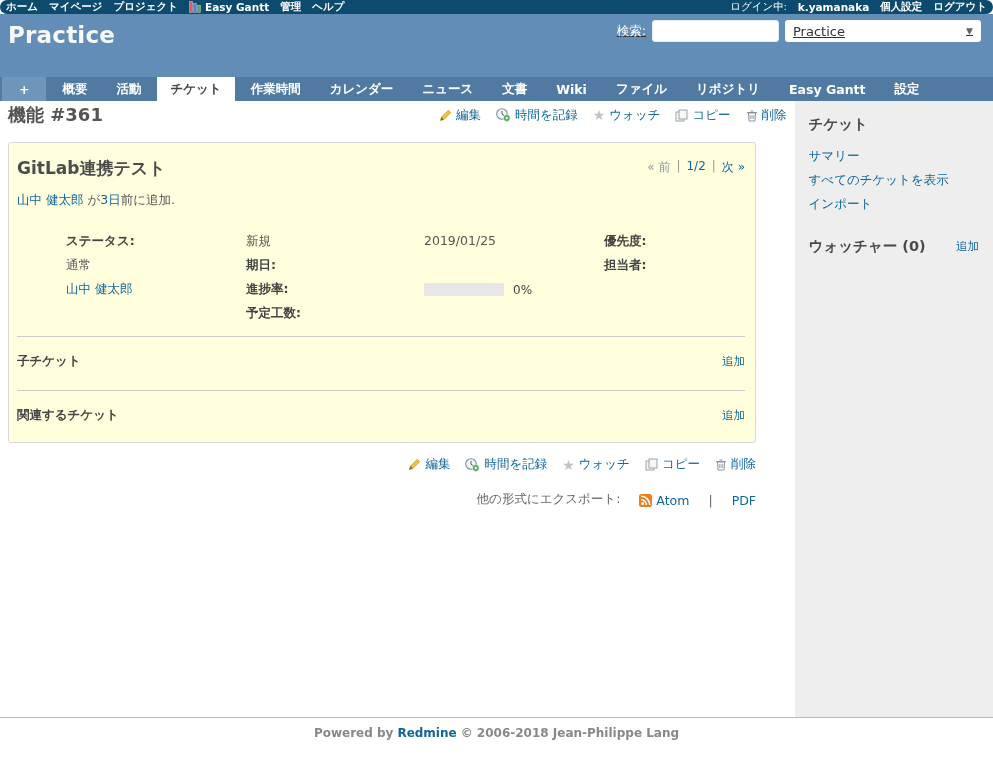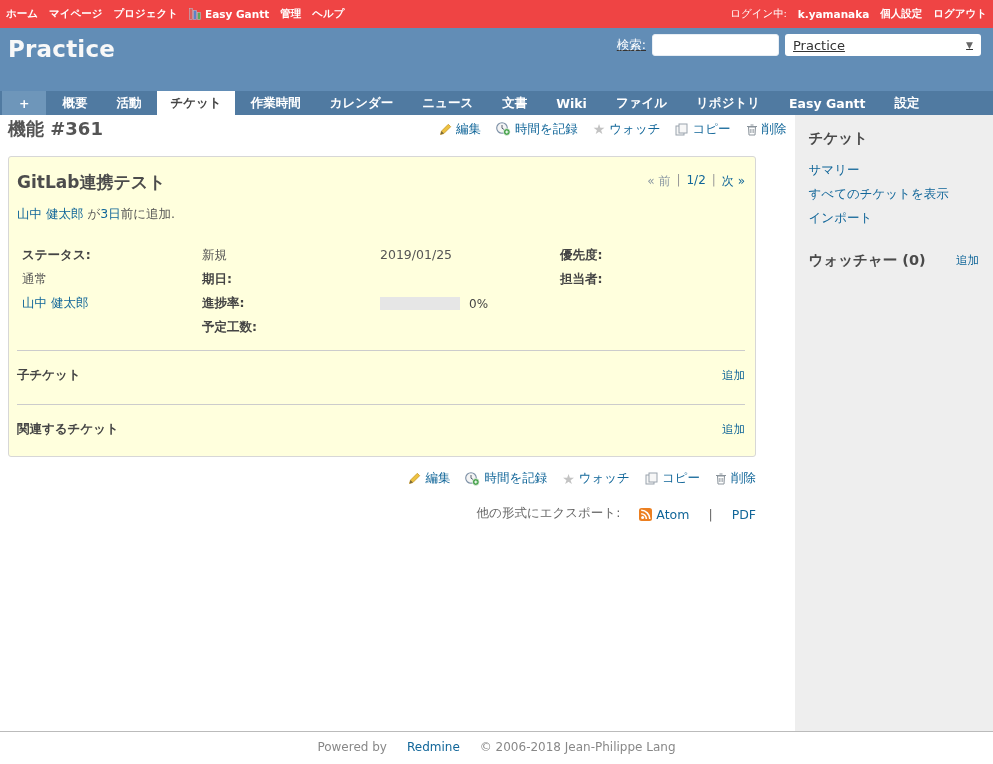--- a/index.html
+++ b/index.html
@@ -8,27 +8,28 @@
     font-family: "DejaVu Sans", "Liberation Sans", sans-serif;
     font-size: 13px;
     color: #333;
     background: #fff;
     overflow: hidden;
   }
   a { text-decoration: none; color: #116699; cursor: pointer; }
 
   
   .top-menu {
-    height: 28px;
-    background: #ef4444;
+    height: 14px;
+    background: #0c4a6e;
     display: flex;
     align-items: center;
     justify-content: space-between;
     padding: 0 6px;
     font-size: 10.5px;
+    border-radius: 9px;
   }
   .top-menu a, .top-menu span { color: #fff; }
   .top-menu .tm-left, .top-menu .tm-right { display: flex; align-items: center; gap: 11px; }
   .top-menu a { font-weight: bold; }
   .top-menu .login-label { font-weight: normal; font-family: Liberation Serif, serif; }
   .top-menu .user-name { font-weight: bold; }
   .tm-gantt { display: flex; align-items: center; gap: 4px; }
 
   
   .header {
@@ -133,20 +134,21 @@
   .author-line { margin-top: 12px; font-size: 12.5px; color: #555; }
 
   .attr-grid {
     margin-top: 24px;
     display: grid;
     grid-template-columns: 180px 178px 180px 1fr;
     row-gap: 7px;
     font-size: 12.5px;
     padding-left: 5px;
     padding-bottom: 10px;
+    margin-left: 44px;
   }
   .attr-label { font-weight: bold; color: #444; }
   .attr-value { color: #555; }
   .progress-cell { display: flex; align-items: center; gap: 9px; }
   .progress-bar { width: 80px; height: 13px; background: #e6e6e6; position: relative; }
   .progress-done { height: 100%; background: #BAE0BA; width: 0; }
   .progress-pct { font-size: 12px; color: #444; }
 
   .divider { border-top: 1px solid #cccccc; margin: 4px 0; }
   .section-row {
@@ -180,21 +182,21 @@
   .footer {
     height: 43px;
     border-top: 1px solid #bbbbbb;
     display: flex;
     justify-content: center;
     padding-top: 8px;
     font-size: 12px;
     color: #888;
     background: #fff;
   }
-  .footer .f-inner { display: flex; gap: 20px; }
+  .footer .f-inner { display: flex; gap: 4px; font-weight: bold; }
 
   svg { display: block; }
 </style>
 </head>
 <body>
 
 <div class="top-menu">
   <div class="tm-left">
     <a>ホーム</a>
     <a>マイページ</a>

